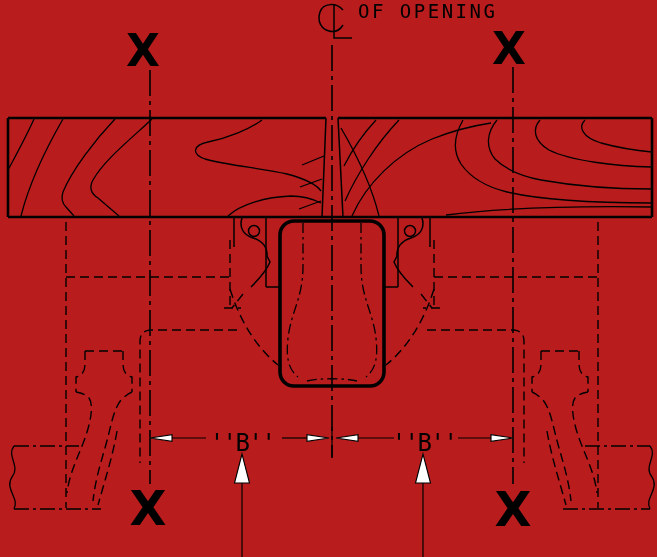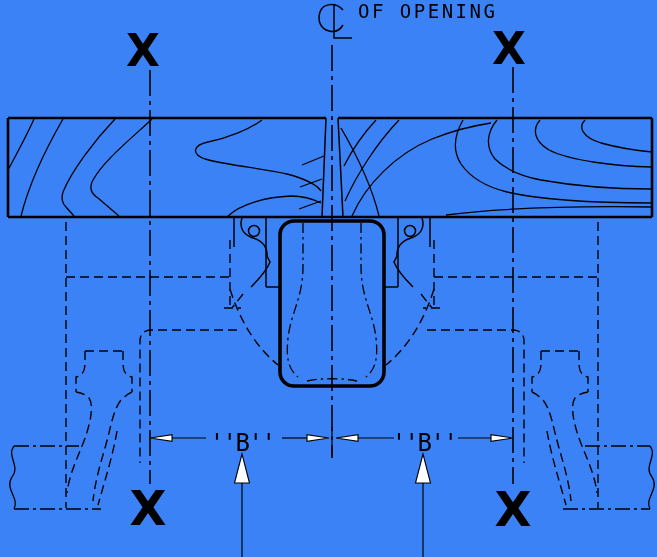--- a/index.html
+++ b/index.html
@@ -1,16 +1,16 @@
 <!DOCTYPE html>
 <html><head>
 <meta charset="utf-8">
 <style>
   html, body { margin: 0; padding: 0; background: #ffffff; }
-  .canvas { position: relative; width: 657px; height: 557px; background: #3b82f6; overflow: hidden; }
+  .canvas { position: relative; width: 657px; height: 557px; background: #b91c1c; overflow: hidden; }
   svg { display: block; }
   .thk  { stroke:#000; stroke-width:2.6; fill:none; }
   .sol  { stroke:#000; stroke-width:1.5; fill:none; }
   .g    { stroke:#000; stroke-width:1.3; fill:none; }
   .hid  { stroke:#000; stroke-width:1.4; fill:none; stroke-dasharray:9 5; }
   .ref  { stroke:#000; stroke-width:1.6; fill:none; stroke-dasharray:26 5 4 5; }
   .bar  { stroke:#000; stroke-width:1.5; fill:none; stroke-dasharray:15 4 3 4; }
   .cl   { stroke:#000; stroke-width:1.3; fill:none; stroke-dasharray:10 4 2.5 4; }
   .opening-stroke { stroke:#000; stroke-width:3.6; fill:none; }
   .dim  { stroke:#000; stroke-width:1.2; fill:none; }

